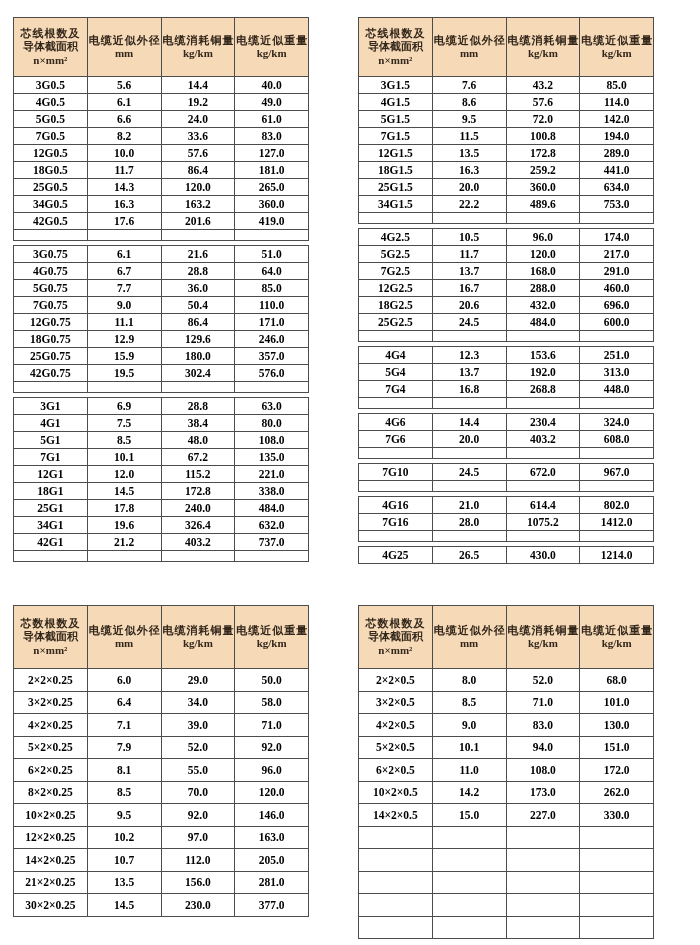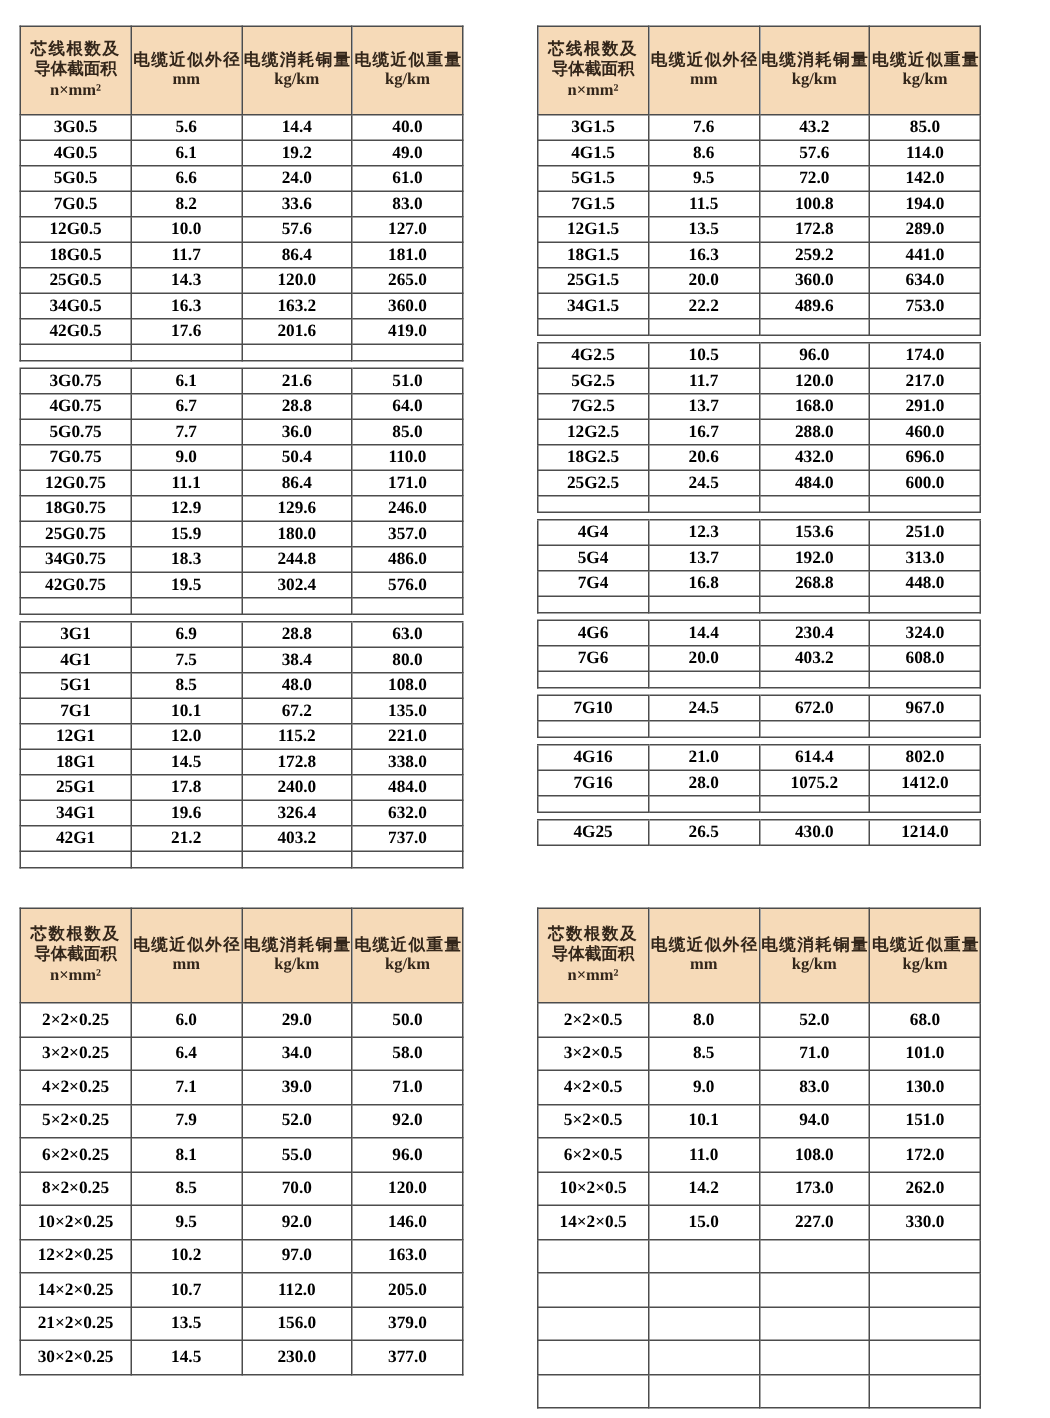--- a/index.html
+++ b/index.html
@@ -180,26 +180,20 @@
           <td>129.6</td>
           <td>246.0</td>
         </tr>
         <tr>
           <td>25G0.75</td>
           <td>15.9</td>
           <td>180.0</td>
           <td>357.0</td>
         </tr>
         <tr>
-          <td>34G0.75</td>
-          <td>18.3</td>
-          <td>244.8</td>
-          <td>486.0</td>
-        </tr>
-        <tr>
           <td>42G0.75</td>
           <td>19.5</td>
           <td>302.4</td>
           <td>576.0</td>
         </tr>
         <tr class="sep-empty">
           <td></td>
           <td></td>
           <td></td>
           <td></td>
@@ -585,21 +579,21 @@
         <tr>
           <td>14×2×0.25</td>
           <td>10.7</td>
           <td>112.0</td>
           <td>205.0</td>
         </tr>
         <tr>
           <td>21×2×0.25</td>
           <td>13.5</td>
           <td>156.0</td>
-          <td>379.0</td>
+          <td>281.0</td>
         </tr>
         <tr>
           <td>30×2×0.25</td>
           <td>14.5</td>
           <td>230.0</td>
           <td>377.0</td>
         </tr>
       </tbody>
     </table>
 </div>

